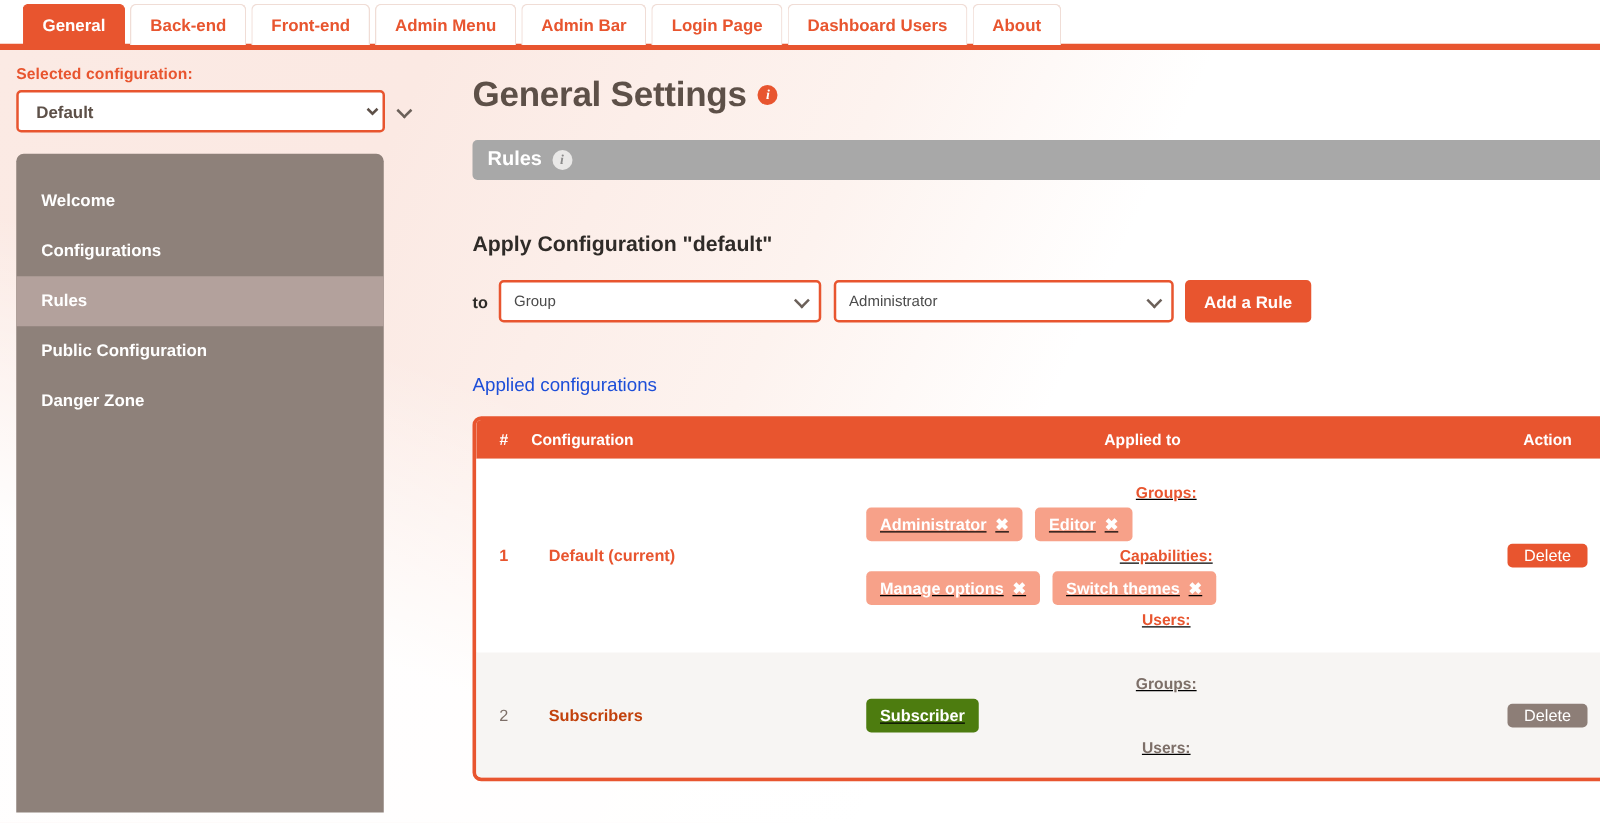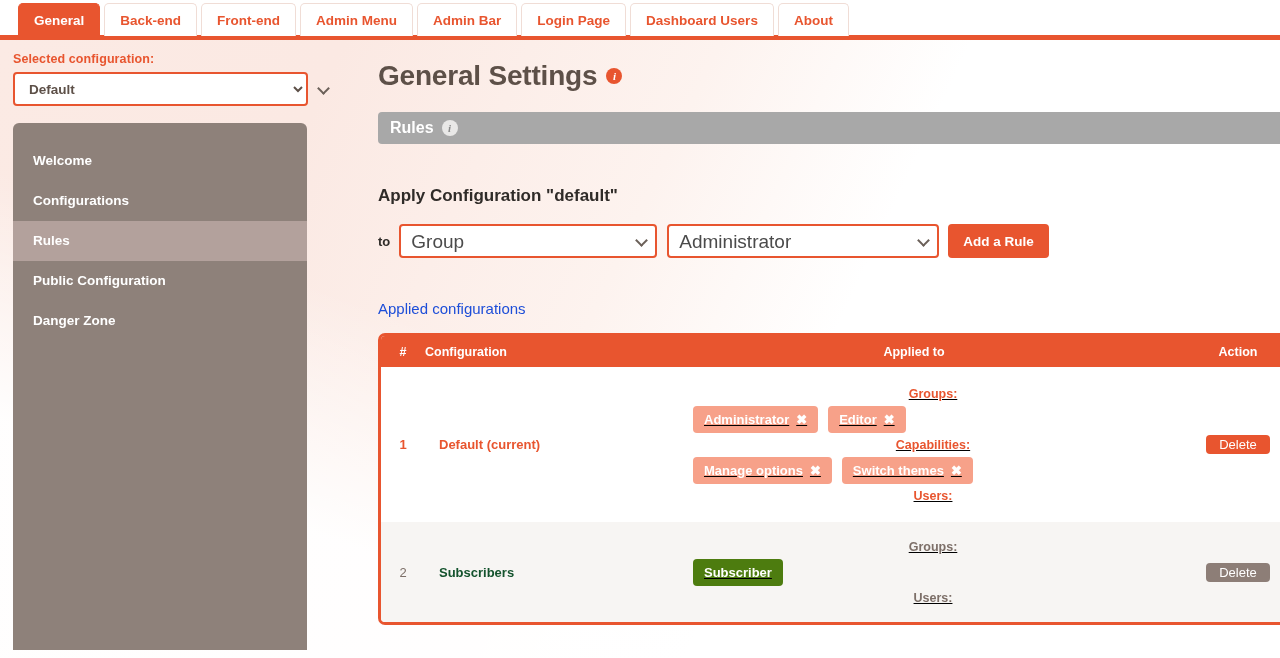--- a/index.html
+++ b/index.html
@@ -214,21 +214,21 @@
   .dd {
     position: relative;
     height: 34px;
   }
   .dd select {
     height: 34px;
     border: 2px solid #e8552f;
     border-radius: 4px;
     background: #ffffff;
     font-family: "Liberation Sans", sans-serif;
-    font-size: 19px;
+    font-size: 12px;
     color: #4b4b4b;
     padding: 0 28px 0 10px;
     cursor: pointer;
     -webkit-appearance: none;
     appearance: none;
   }
   .dd.group select { width: 258px; }
   .dd.role select  { width: 272px; }
   .dd .caret { top: 12px; right: 11px; }
   .gap8 { width: 10px; }
@@ -289,21 +289,21 @@
     color: #e8552f;
     text-align: center;
   }
   .tbl-row.alt .cell-num { color: #7d6f68; font-weight: normal; }
   .cell-conf {
     font-size: 13px;
     font-weight: bold;
     color: #e8552f;
     padding-left: 14px;
   }
-  .tbl-row.alt .cell-conf { color: #14532d; }
+  .tbl-row.alt .cell-conf { color: #c2410c; }
 
   .cell-applied {
     padding: 10px 0 10px 0;
     display: flex;
     flex-direction: column;
     align-items: flex-start;
   }
   .appl-inner { width: 100%; padding-left: 38px; text-decoration: underline; }
   .grp-label {
     font-size: 12.5px;

